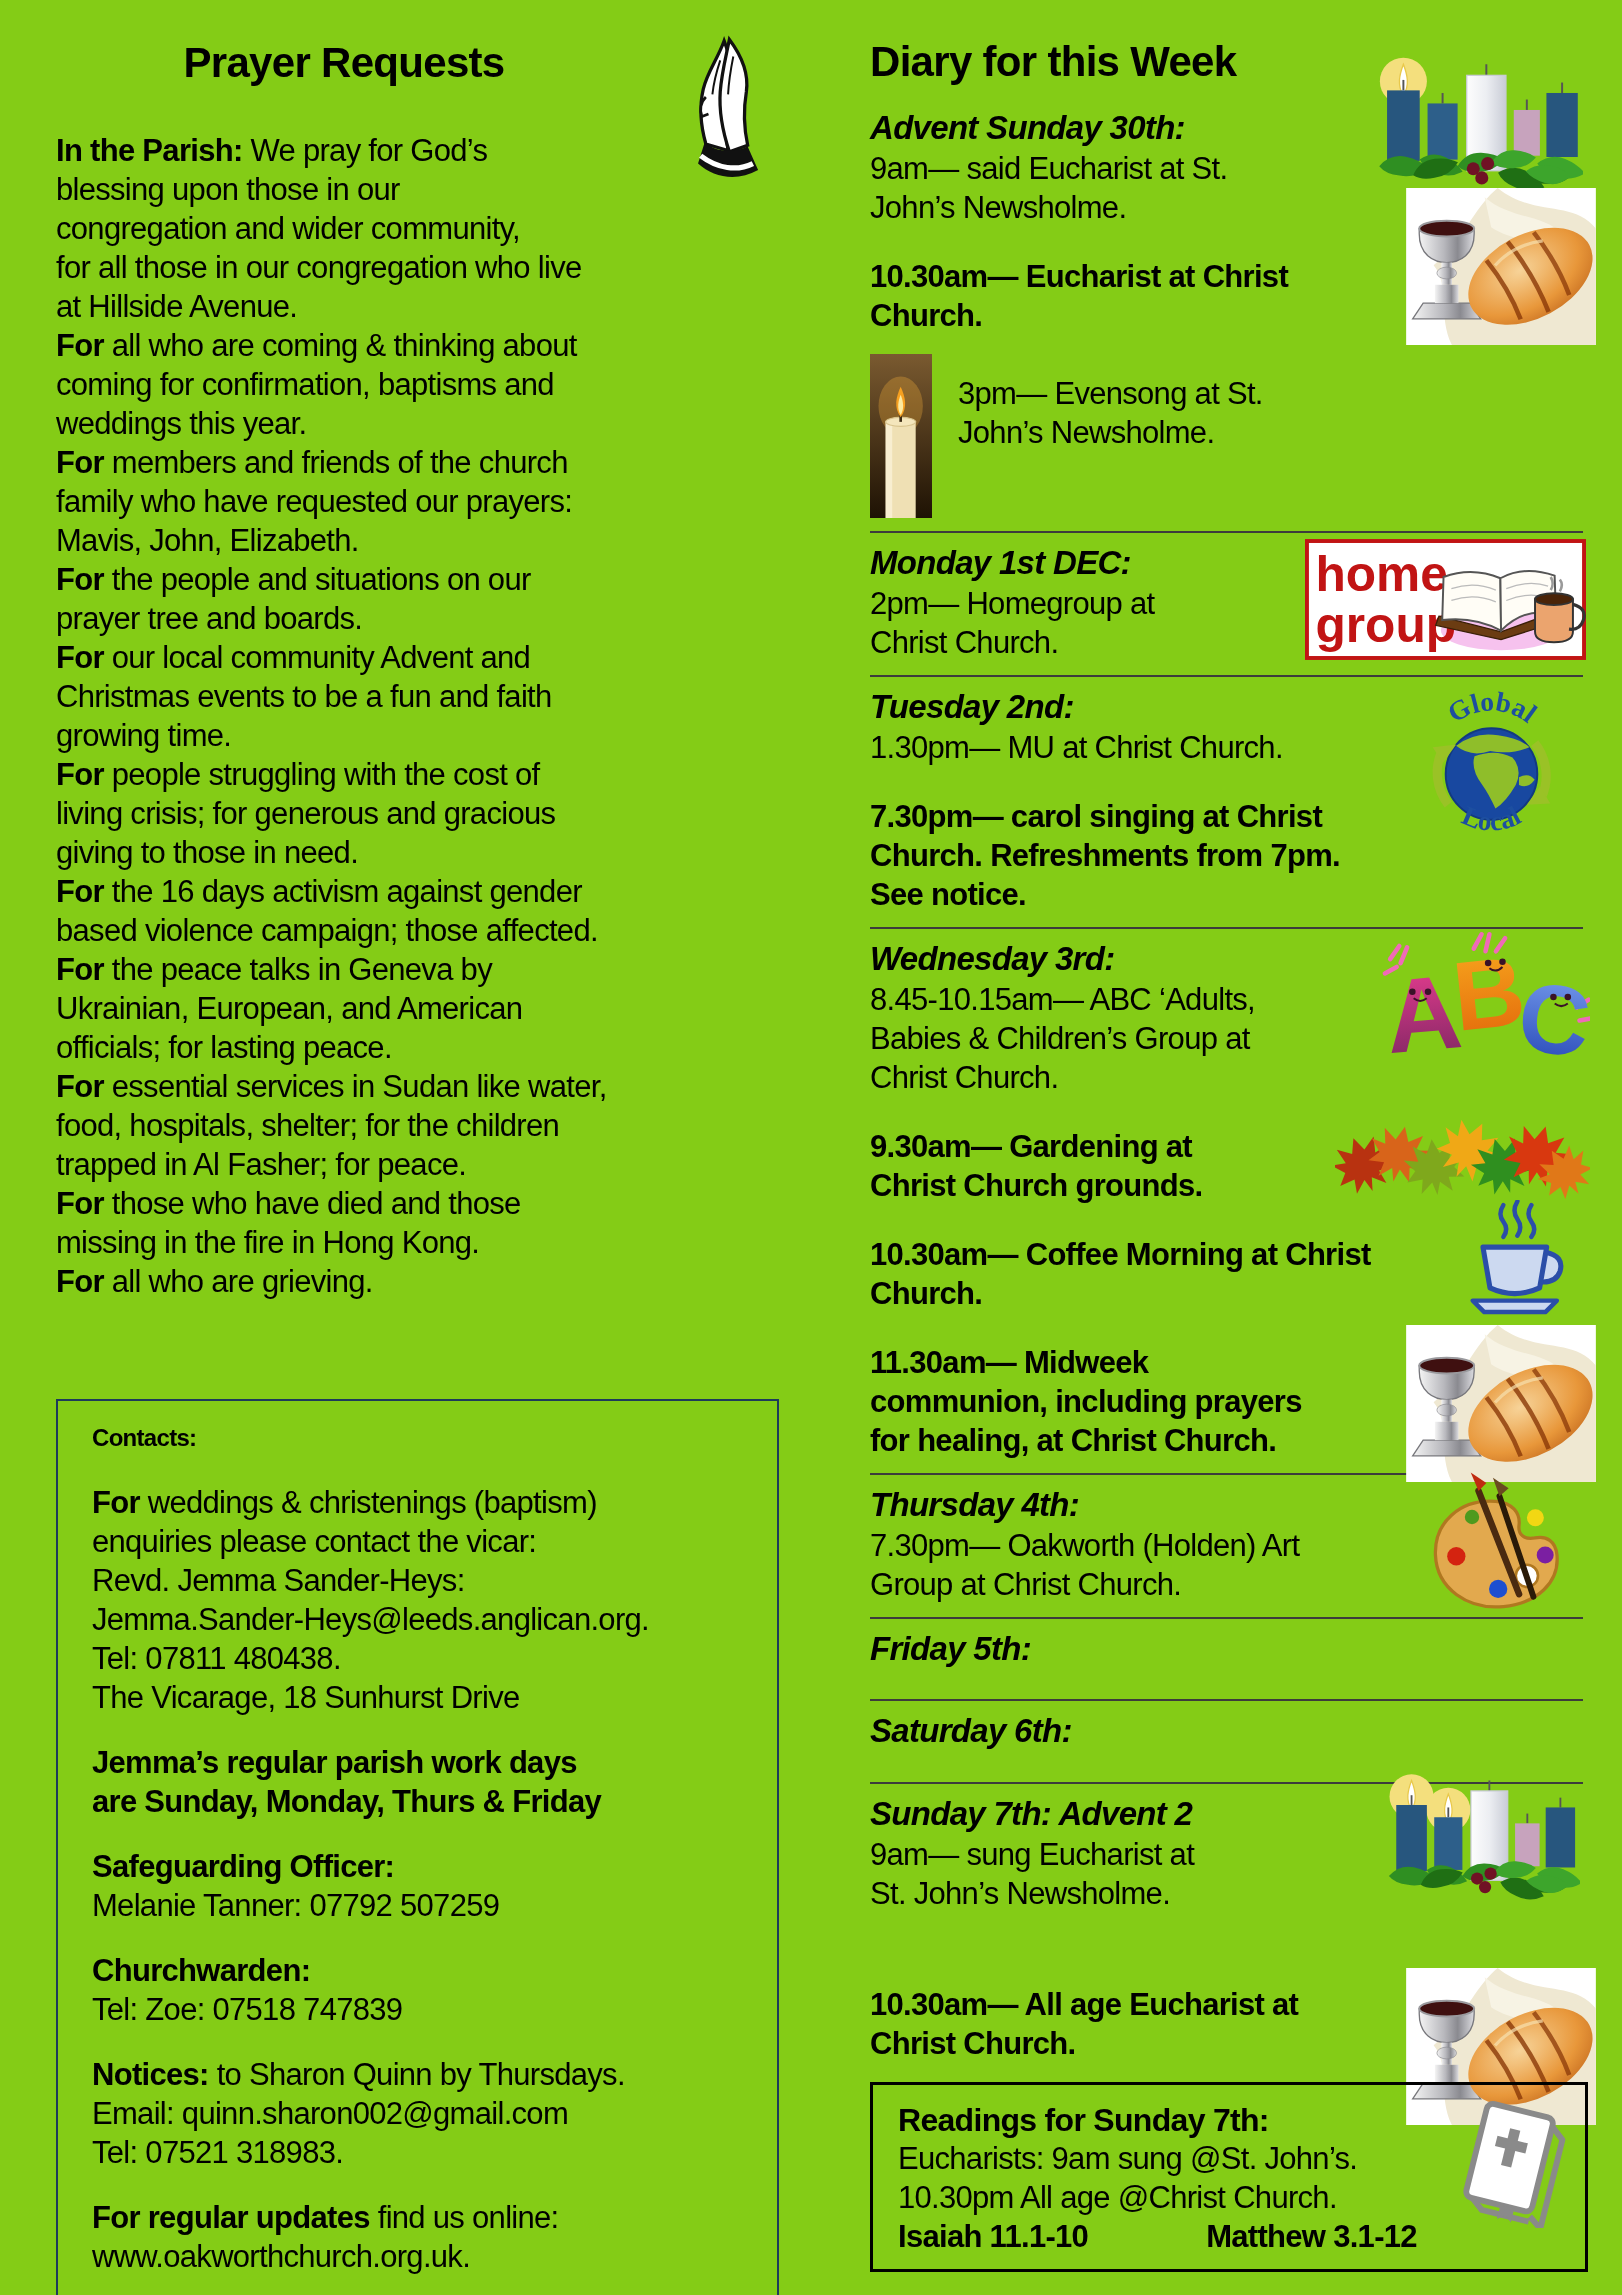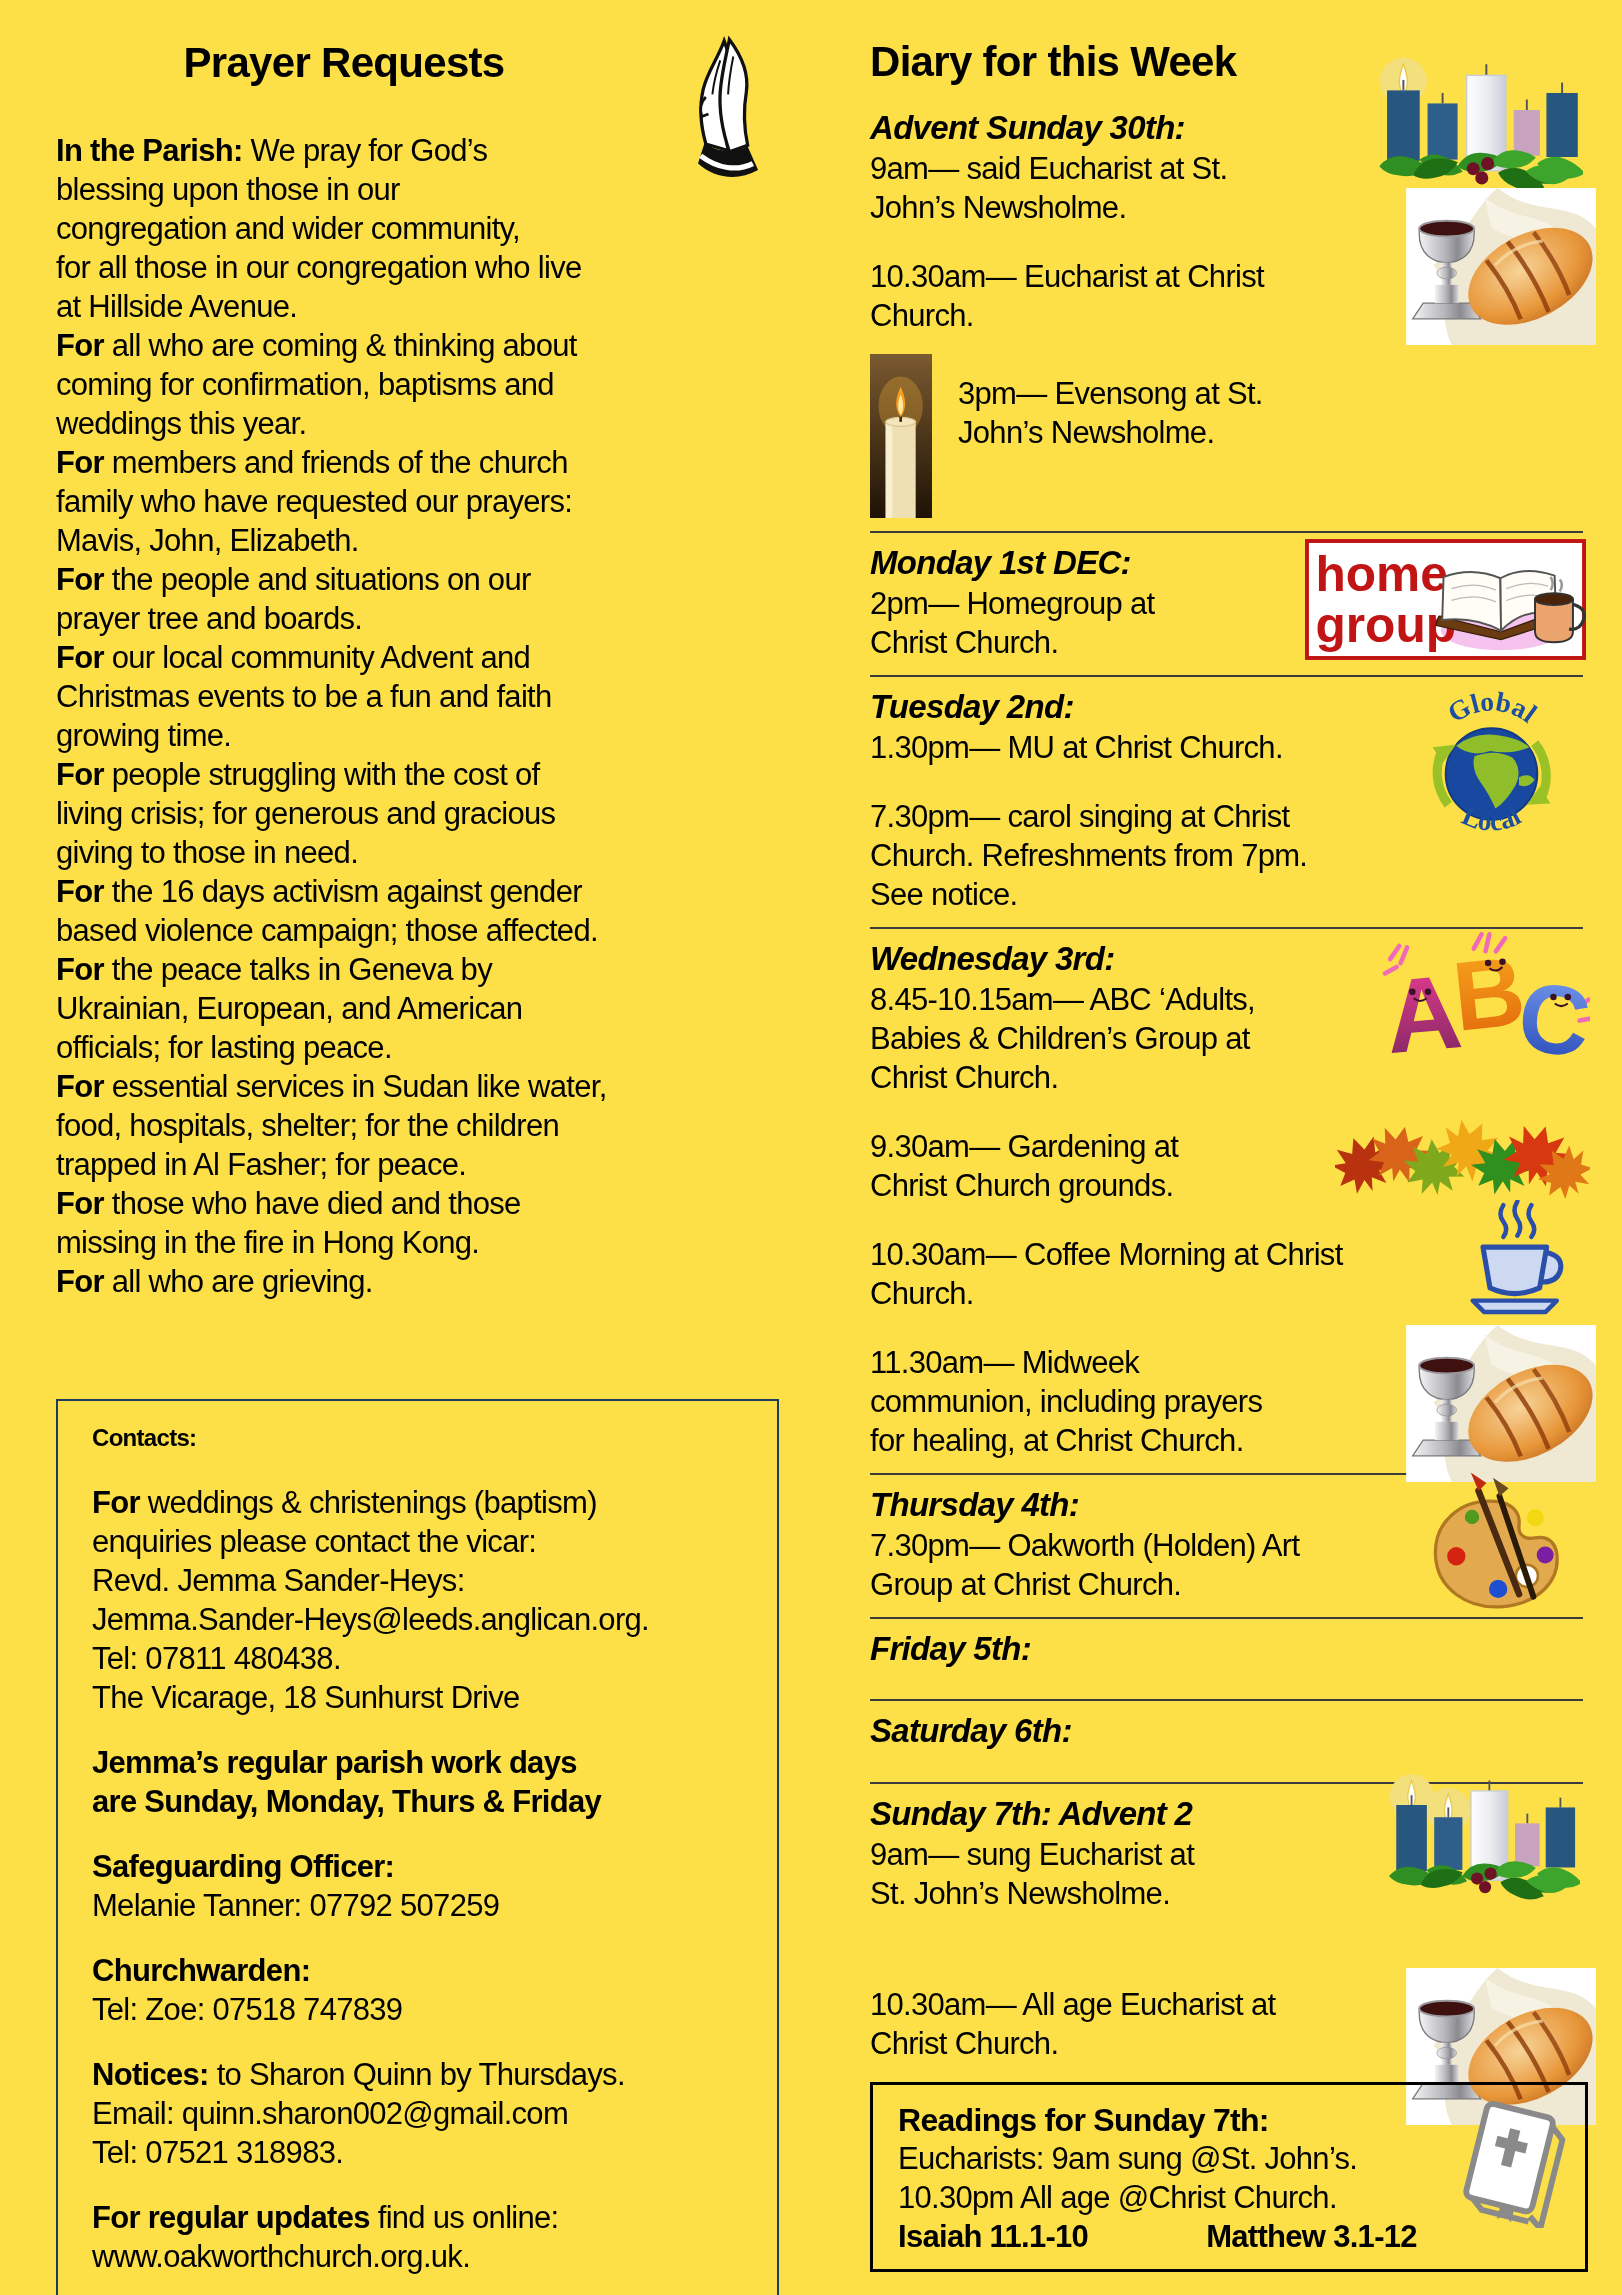--- a/index.html
+++ b/index.html
@@ -1,37 +1,37 @@
 <!DOCTYPE html>
 <html style="font-size:10.5px"><head>
 <meta charset="utf-8">
 <style>
   html,body{margin:0;padding:0;background:#fff;}
-  .page{position:relative;width:1623px;height:2295px;background:#fde047;overflow:hidden;
+  .page{position:relative;width:1623px;height:2295px;background:#84cc16;overflow:hidden;
         font-family:"Liberation Sans","DejaVu Sans",sans-serif;color:#000;
         font-size:31px;line-height:39px;letter-spacing:-0.7px;}
   .pre{white-space:pre-line;}
   p{margin:0;}
   h1,h2,h3{margin:0;font-weight:bold;}
   
   .col-left{position:absolute;left:56px;top:39px;width:723px;}
   .title-row{position:relative;height:72px;}
   .col-left h1{width:576px;text-align:center;font-size:42px;line-height:47px;}
   .hands-wrap{position:absolute;left:612px;top:-5.2px;width:111px;height:157px;}
   .prayers{margin-top:19.6px;}
   .contacts-box{margin-top:98px;border:2.6px solid #1d3b5a;padding:17px 23.6px 19.6px 34px;}
   .contacts-box .block{margin-top:26px;}
   .contacts-box h3{font-size:24px;line-height:39px;}
   
   .col-right{position:absolute;left:870px;top:39px;width:726px;}
   .col-right h1{font-size:42px;line-height:46px;margin-bottom:26px;}
   .day{position:relative;}
   .day h2{font-size:33px;line-height:34px;margin-bottom:3.9px;font-style:italic;}
   .event{margin:0;}
-  .event + .event{margin-top:30px;}
+  .event + .event{margin-top:30px;font-weight:bold;}
   .gap-big{margin-top:72px !important;}
   .pad-bottom{padding-bottom:16.4px;}
   .hr{border:none;border-top:2px solid #3c3c3c;width:713px;margin:13px 0;}
   .evensong-row{position:relative;margin-top:19.6px;height:164px;}
   .evensong-row .event{margin-left:88px;padding-top:19.6px;}
   .img{position:absolute;}
   
   .readings-box{position:relative;margin-top:19.6px;border:3.9px solid #000;
                 padding:15.7px 19.6px 13px 25px;width:718px;box-sizing:border-box;}
   .readings-box h3{font-size:32px;line-height:38px;}

